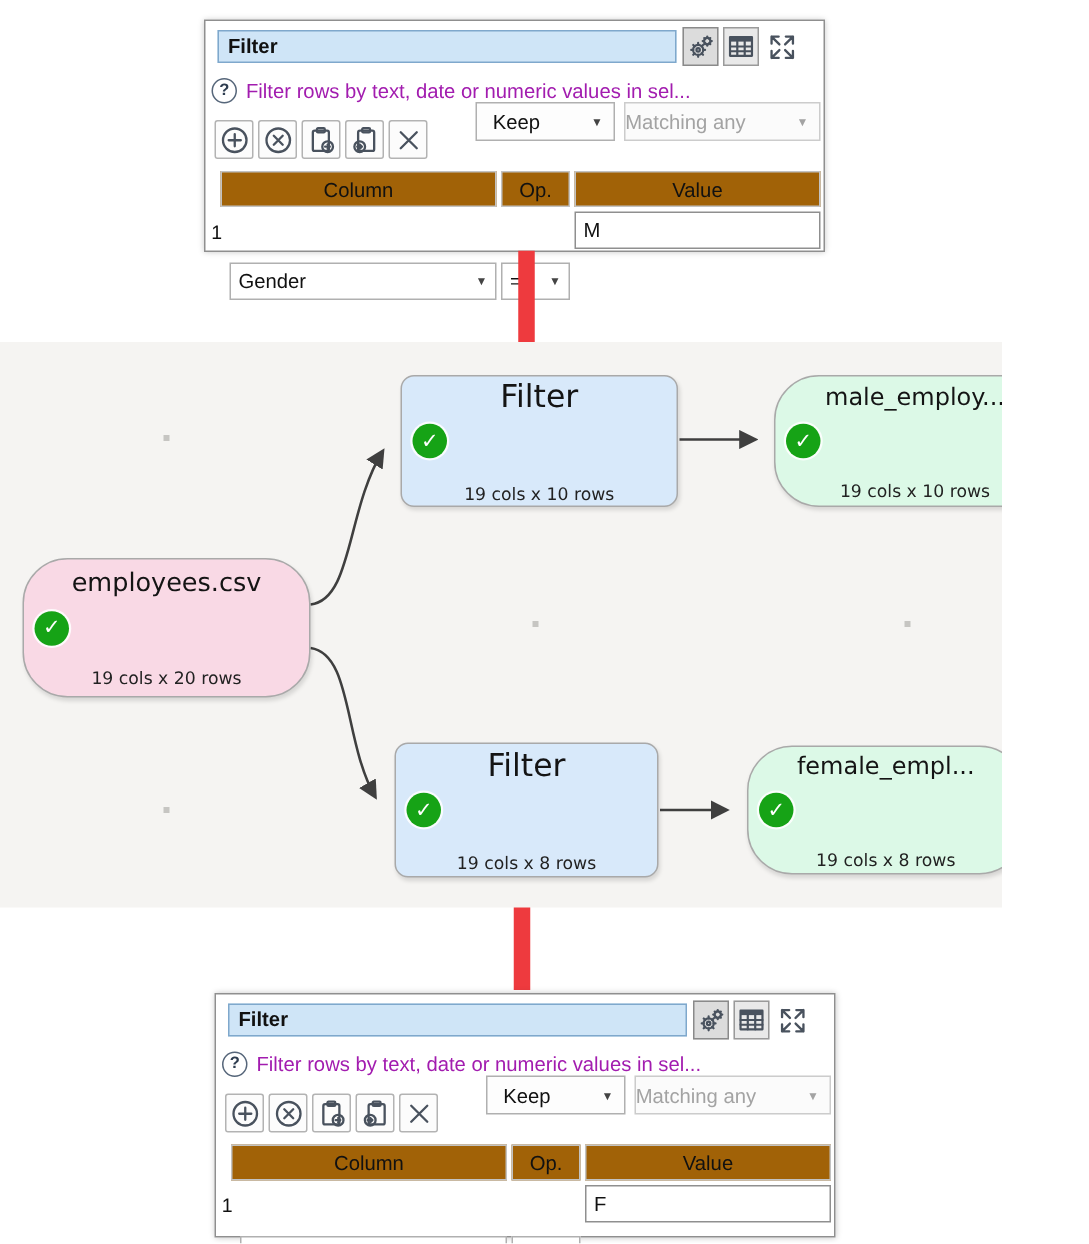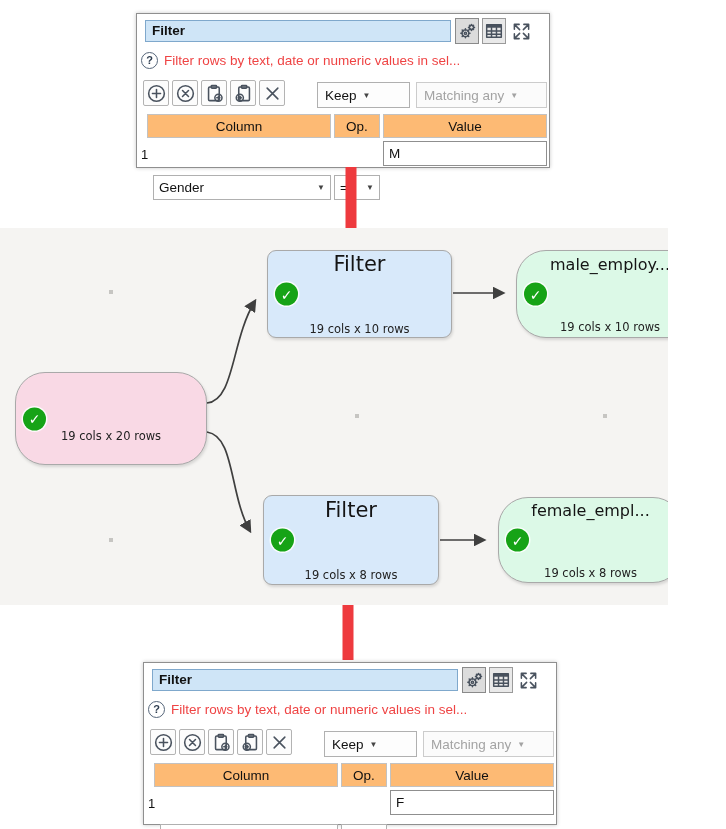--- a/index.html
+++ b/index.html
@@ -30,44 +30,45 @@
   .tbtn.gear   { left:318px; background:#dcdcdc; border:1px solid #8a8a8a; }
   .tbtn.tablei { left:345px; background:#e9e9e9; border:1px solid #9a9a9a; }
   .tbtn.expand { left:372px; }
 
   .help-row { position:absolute; left:4px; top:37px; height:18px; display:flex; align-items:center; }
   .qmark {
     width:15px; height:15px; border:1.5px solid #56667a; border-radius:50%;
     color:#2e3d50; font-size:11px; font-weight:bold; flex:0 0 auto;
     display:flex; align-items:center; justify-content:center;
   }
-  .help-text { margin-left:6px; font-size:13.5px; color:#ef4444; white-space:nowrap; }
+  .help-text { margin-left:6px; font-size:13.5px; color:#a21caf; white-space:nowrap; }
 
   .icobtn {
     position:absolute; top:66px; width:26px; height:26px; box-sizing:border-box;
     background:#fcfcfc; border:1px solid #b3b3b3; border-radius:2px;
     display:flex; align-items:center; justify-content:center;
   }
   .icobtn.b1 { left:6px; }  .icobtn.b2 { left:35px; } .icobtn.b3 { left:64px; }
   .icobtn.b4 { left:93px; } .icobtn.b5 { left:122px; }
 
   .combo {
-    position:absolute; top:68px; height:26px; box-sizing:border-box;
+    position:absolute; top:54px; height:26px; box-sizing:border-box;
     background:#fdfdfd; border:1px solid #b0b0b0; font-size:13.5px; color:#111;
-    display:flex; align-items:center; justify-content:flex-start; padding:0 7px;
+    display:flex; align-items:center; justify-content:flex-end; padding:0 7px;
     white-space:nowrap;
+    gap:28px;
   }
   .combo .arr { font-size:8px; color:#444; margin-left:6px; }
   .combo.keep  { left:180px; width:93px; }
   .combo.match { left:279px; width:131px; color:#a3a3a3; border-color:#cccccc; background:#fbfbfb; }
   .combo.match .arr { color:#a3a3a3; }
 
   .th {
     position:absolute; top:100px; height:24px; box-sizing:border-box;
-    background:#fdba74; border:1px solid #c2c2c2; font-size:13.5px; color:#111;
+    background:#a16207; border:1px solid #c2c2c2; font-size:13.5px; color:#111;
     display:flex; align-items:center; justify-content:center;
   }
   .th.c1 { left:10px;  width:184px; }
   .th.c2 { left:197px; width:46px;  }
   .th.c3 { left:246px; width:164px; }
 
   .rownum {
     position:absolute; left:0px; top:128px; width:15px; height:24px;
     font-size:13px; color:#111; display:flex; align-items:center; justify-content:center;
   }
@@ -243,20 +244,21 @@
       <g stroke="#3f3f3f" stroke-width="1.7" fill="none">
         <path d="M 207 175 C 235 172, 231 112, 255 73" marker-end="url(#ah)"></path>
         <path d="M 207 204 C 235 208, 229 266, 250 303" marker-end="url(#ah)"></path>
         <path d="M 453 65 L 503 65" marker-end="url(#ah)"></path>
         <path d="M 440 312 L 484 312" marker-end="url(#ah)"></path>
       </g>
     </svg>
 
     <div class="node" id="node-source">
       <div class="check">✓</div>
+      <div class="ntitle">employees.csv</div>
       <div class="nsub">19 cols x 20 rows</div>
     </div>
 
     <div class="node filter" id="node-filter-top">
       <div class="check">✓</div>
       <div class="ntitle">Filter</div>
       <div class="nsub">19 cols x 10 rows</div>
     </div>
 
     <div class="node output" id="node-male">

